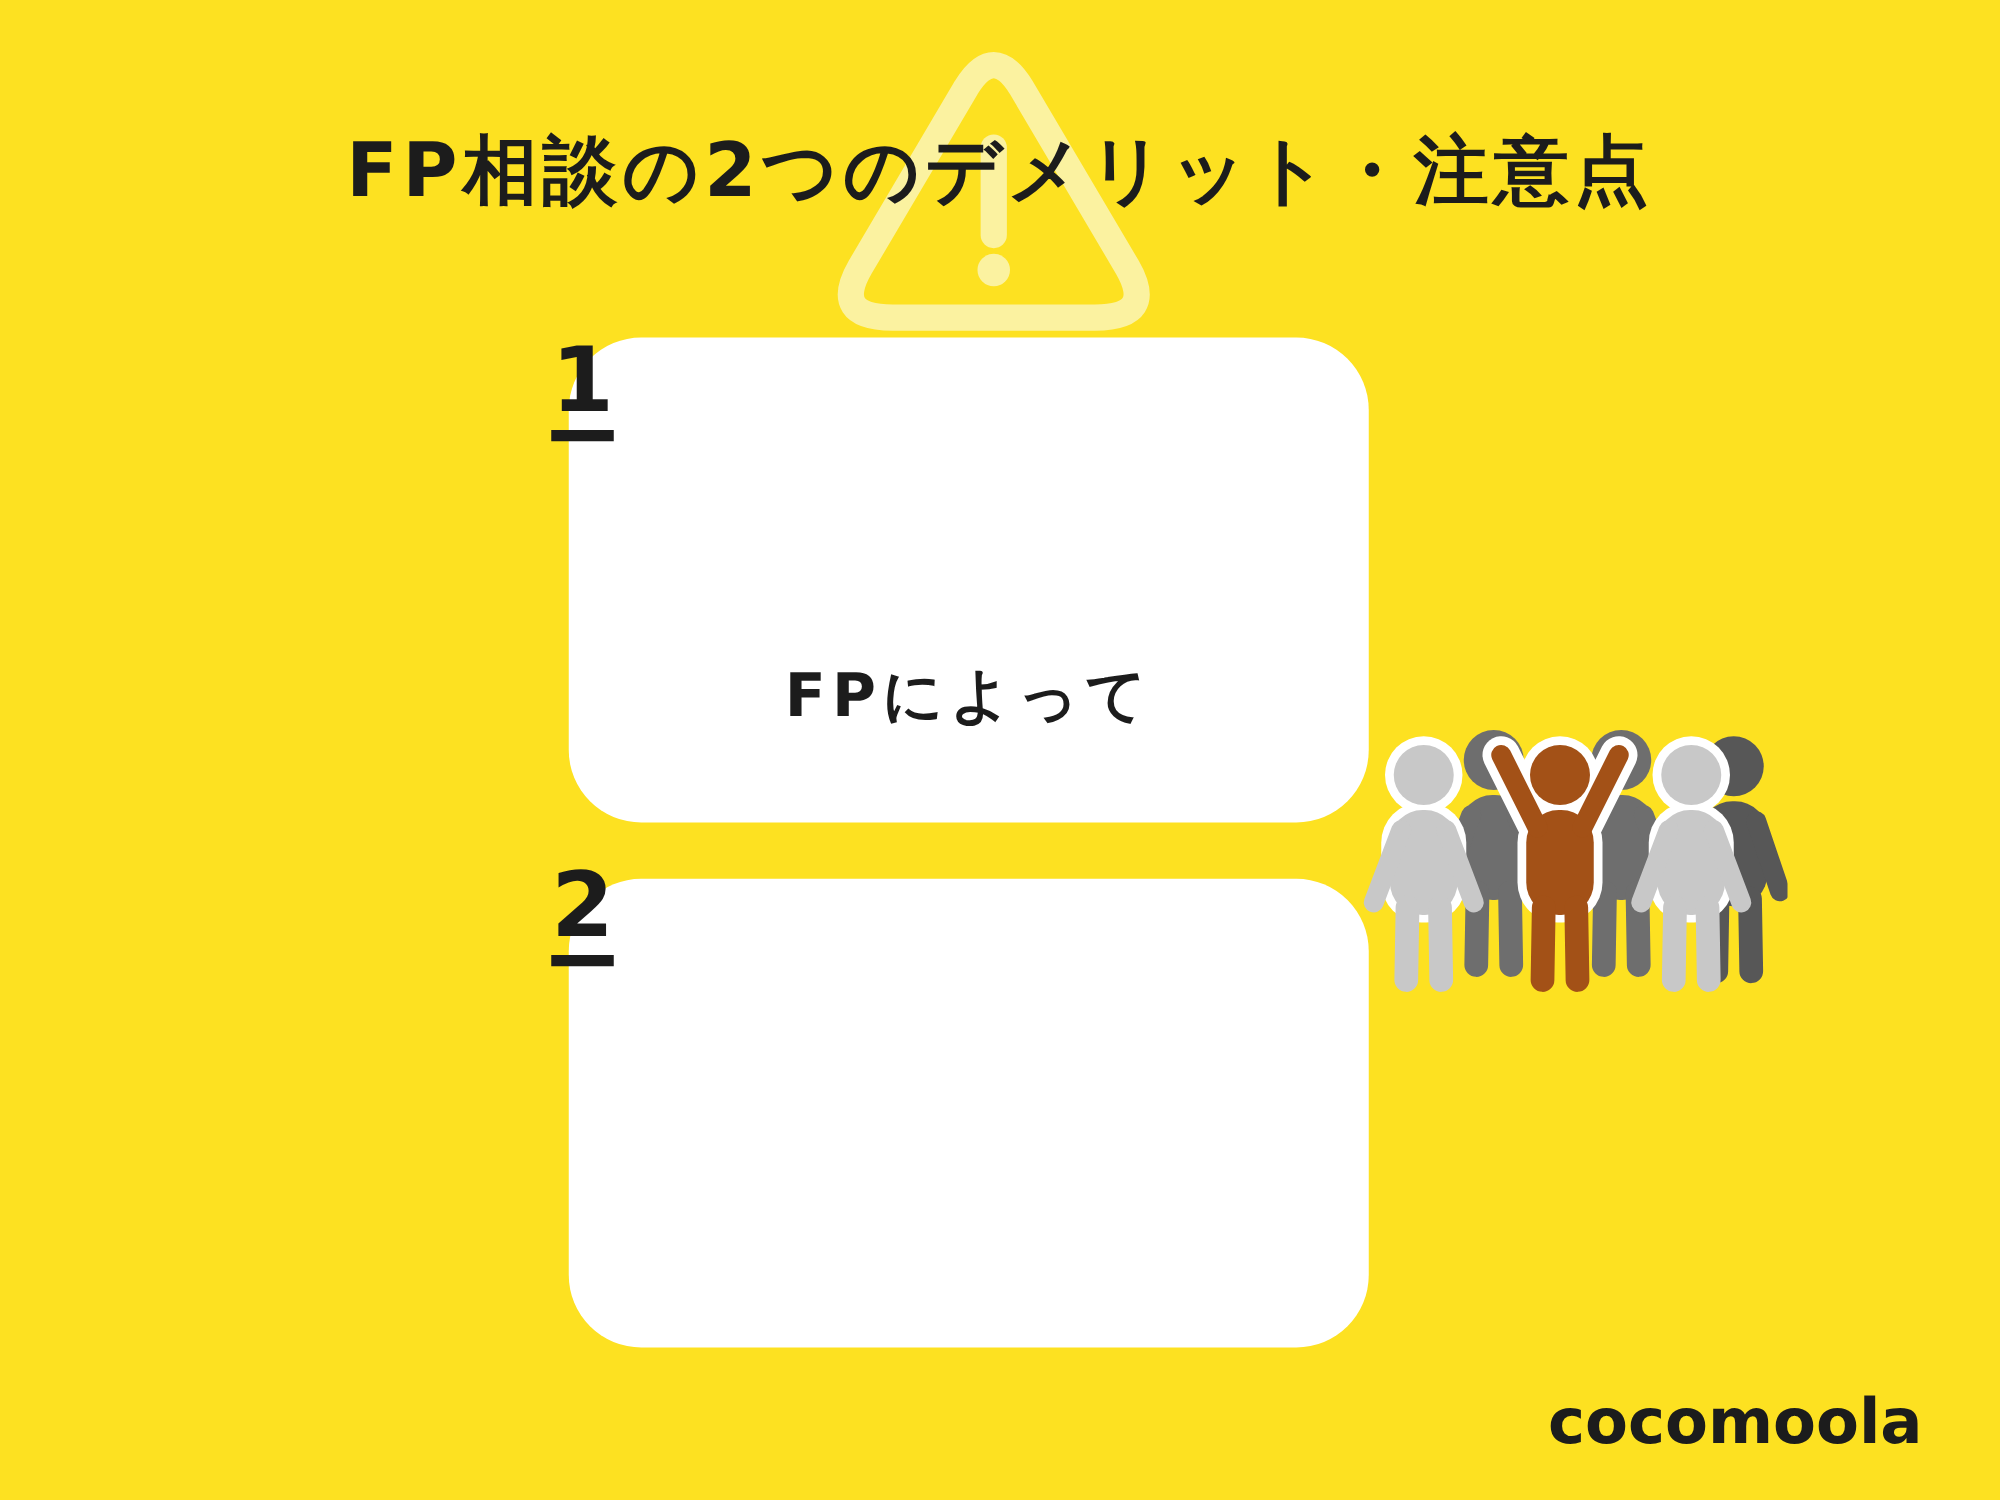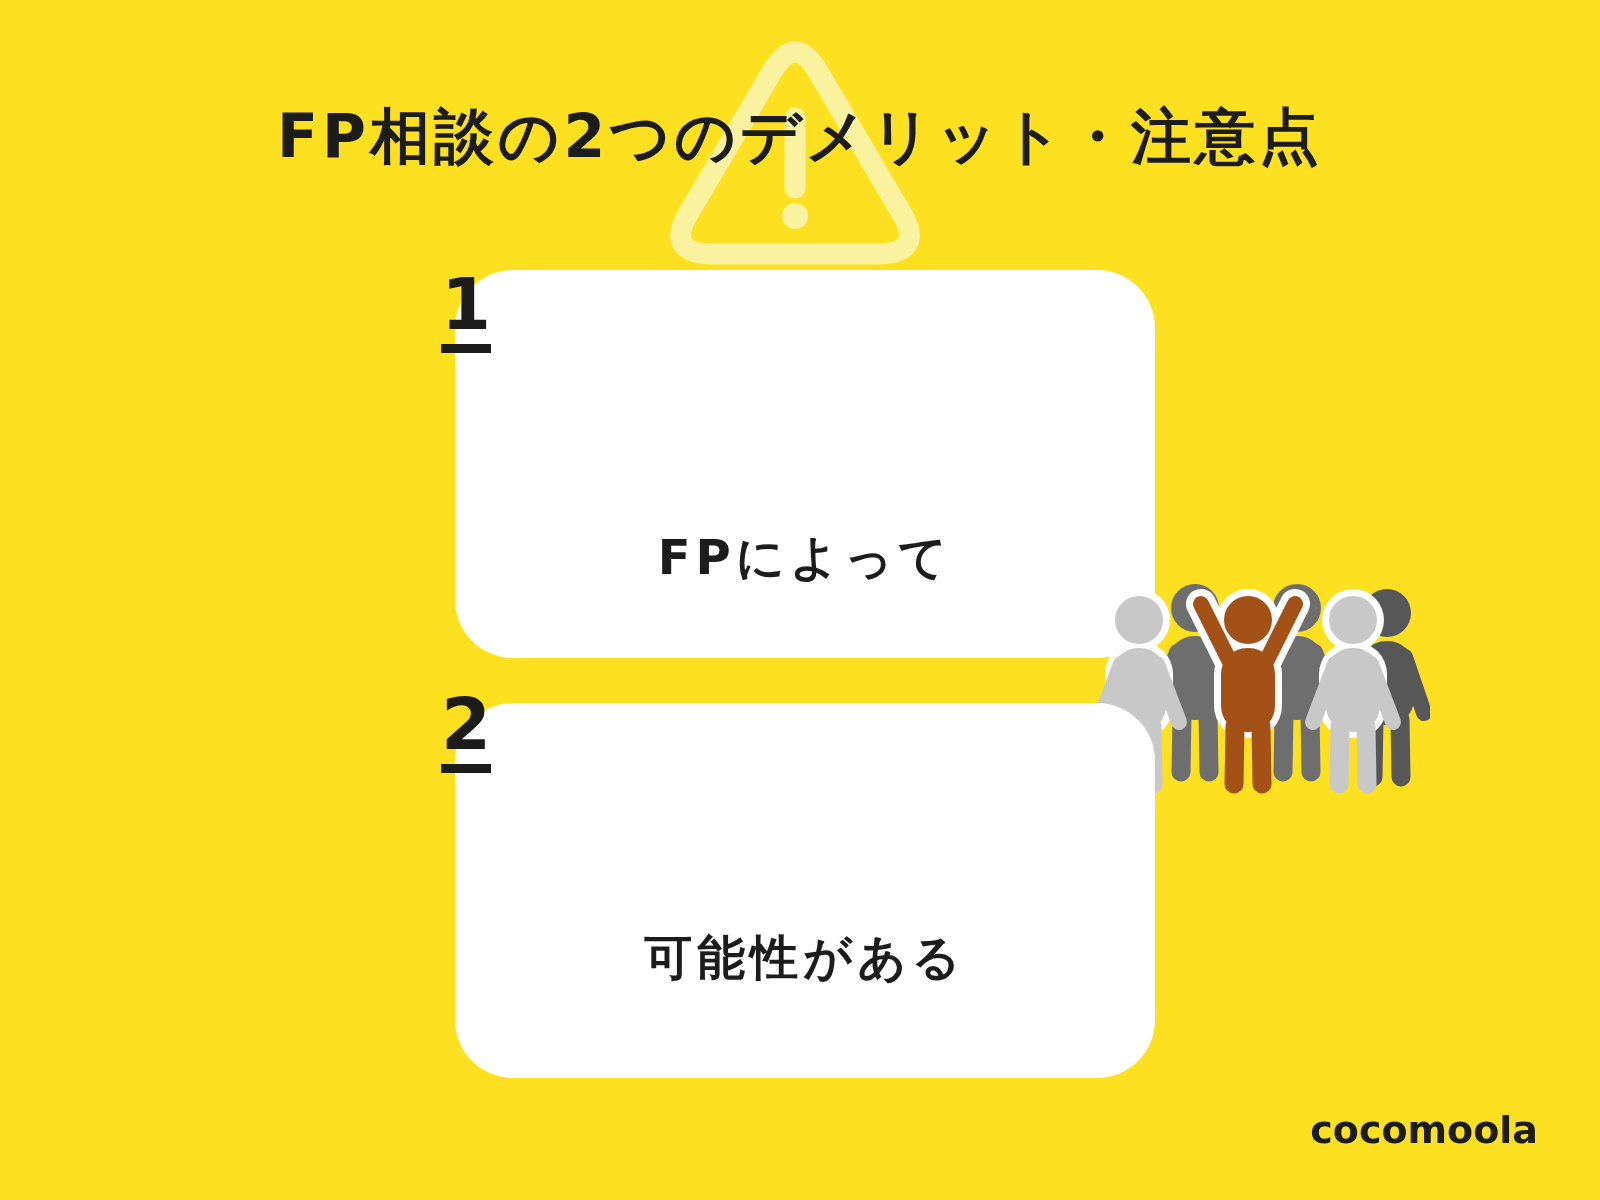--- a/index.html
+++ b/index.html
@@ -19,21 +19,21 @@
   }
 
   .page-title {
     position:absolute; left:0; top:97px; width:1600px;
     text-align:center;
     font-size:60px; font-weight:800; letter-spacing:4px;
     z-index:2;
   }
 
   .card {
-    position:absolute; left:455px; width:700px;
+    position:absolute; left:455px; width:640px;
     background: var(--card, #fff);
     border-radius:58px;
     z-index:2;
   }
   .card.card-1 { top:270px; height:388px; }
   .card.card-2 { top:703px; height:375px; }
 
   .card-label {
     position:absolute; left:0; width:100%;
     text-align:center;
@@ -66,21 +66,21 @@
   .p-darker { fill: var(--people-darker, #575757); }
   .p-darker line { stroke: var(--people-darker, #575757); }
   .p-brown  { fill: var(--people-accent, #A35117); }
   .p-brown  line { stroke: var(--people-accent, #A35117); }
   .p-halo   { fill:#ffffff; }
   .p-halo   line { stroke:#ffffff; }
   .people-icon line, .seesaw-icon line { stroke-linecap:round; }
 
   .brand-logo {
     position:absolute; right:62px; top:1108px;
-    font-size:38px; font-weight:800; letter-spacing:0px;
+    font-size:50px; font-weight:800; letter-spacing:0px;
     color: var(--text, #1C1C1C);
     z-index:2;
   }
 </style>
 </head>
 <body>
 
 <svg class="watermark" viewBox="0 0 334 240" aria-hidden="true">
   <path d="M 145 40 Q 167 4 189 40 L 274 184 Q 297 224 248 224 L 86 224 Q 37 224 60 184 Z" fill="none" stroke="var(--watermark, #FBF2A0)" stroke-width="21" stroke-linejoin="round"></path>
   <line x1="167" y1="88" x2="167" y2="158" stroke="var(--watermark, #FBF2A0)" stroke-width="21" stroke-linecap="round"></line>
@@ -166,17 +166,16 @@
   </div>
 </div>
 
 <div class="card-number num-2">
   <span>2</span>
   <span class="bar"></span>
 </div>
 <div class="card card-2">
 
   <div class="card-label">
-    <div>可能性がある</div>
   </div>
 </div>
 
 <div class="brand-logo">cocomoola</div>
 
 </body></html>

